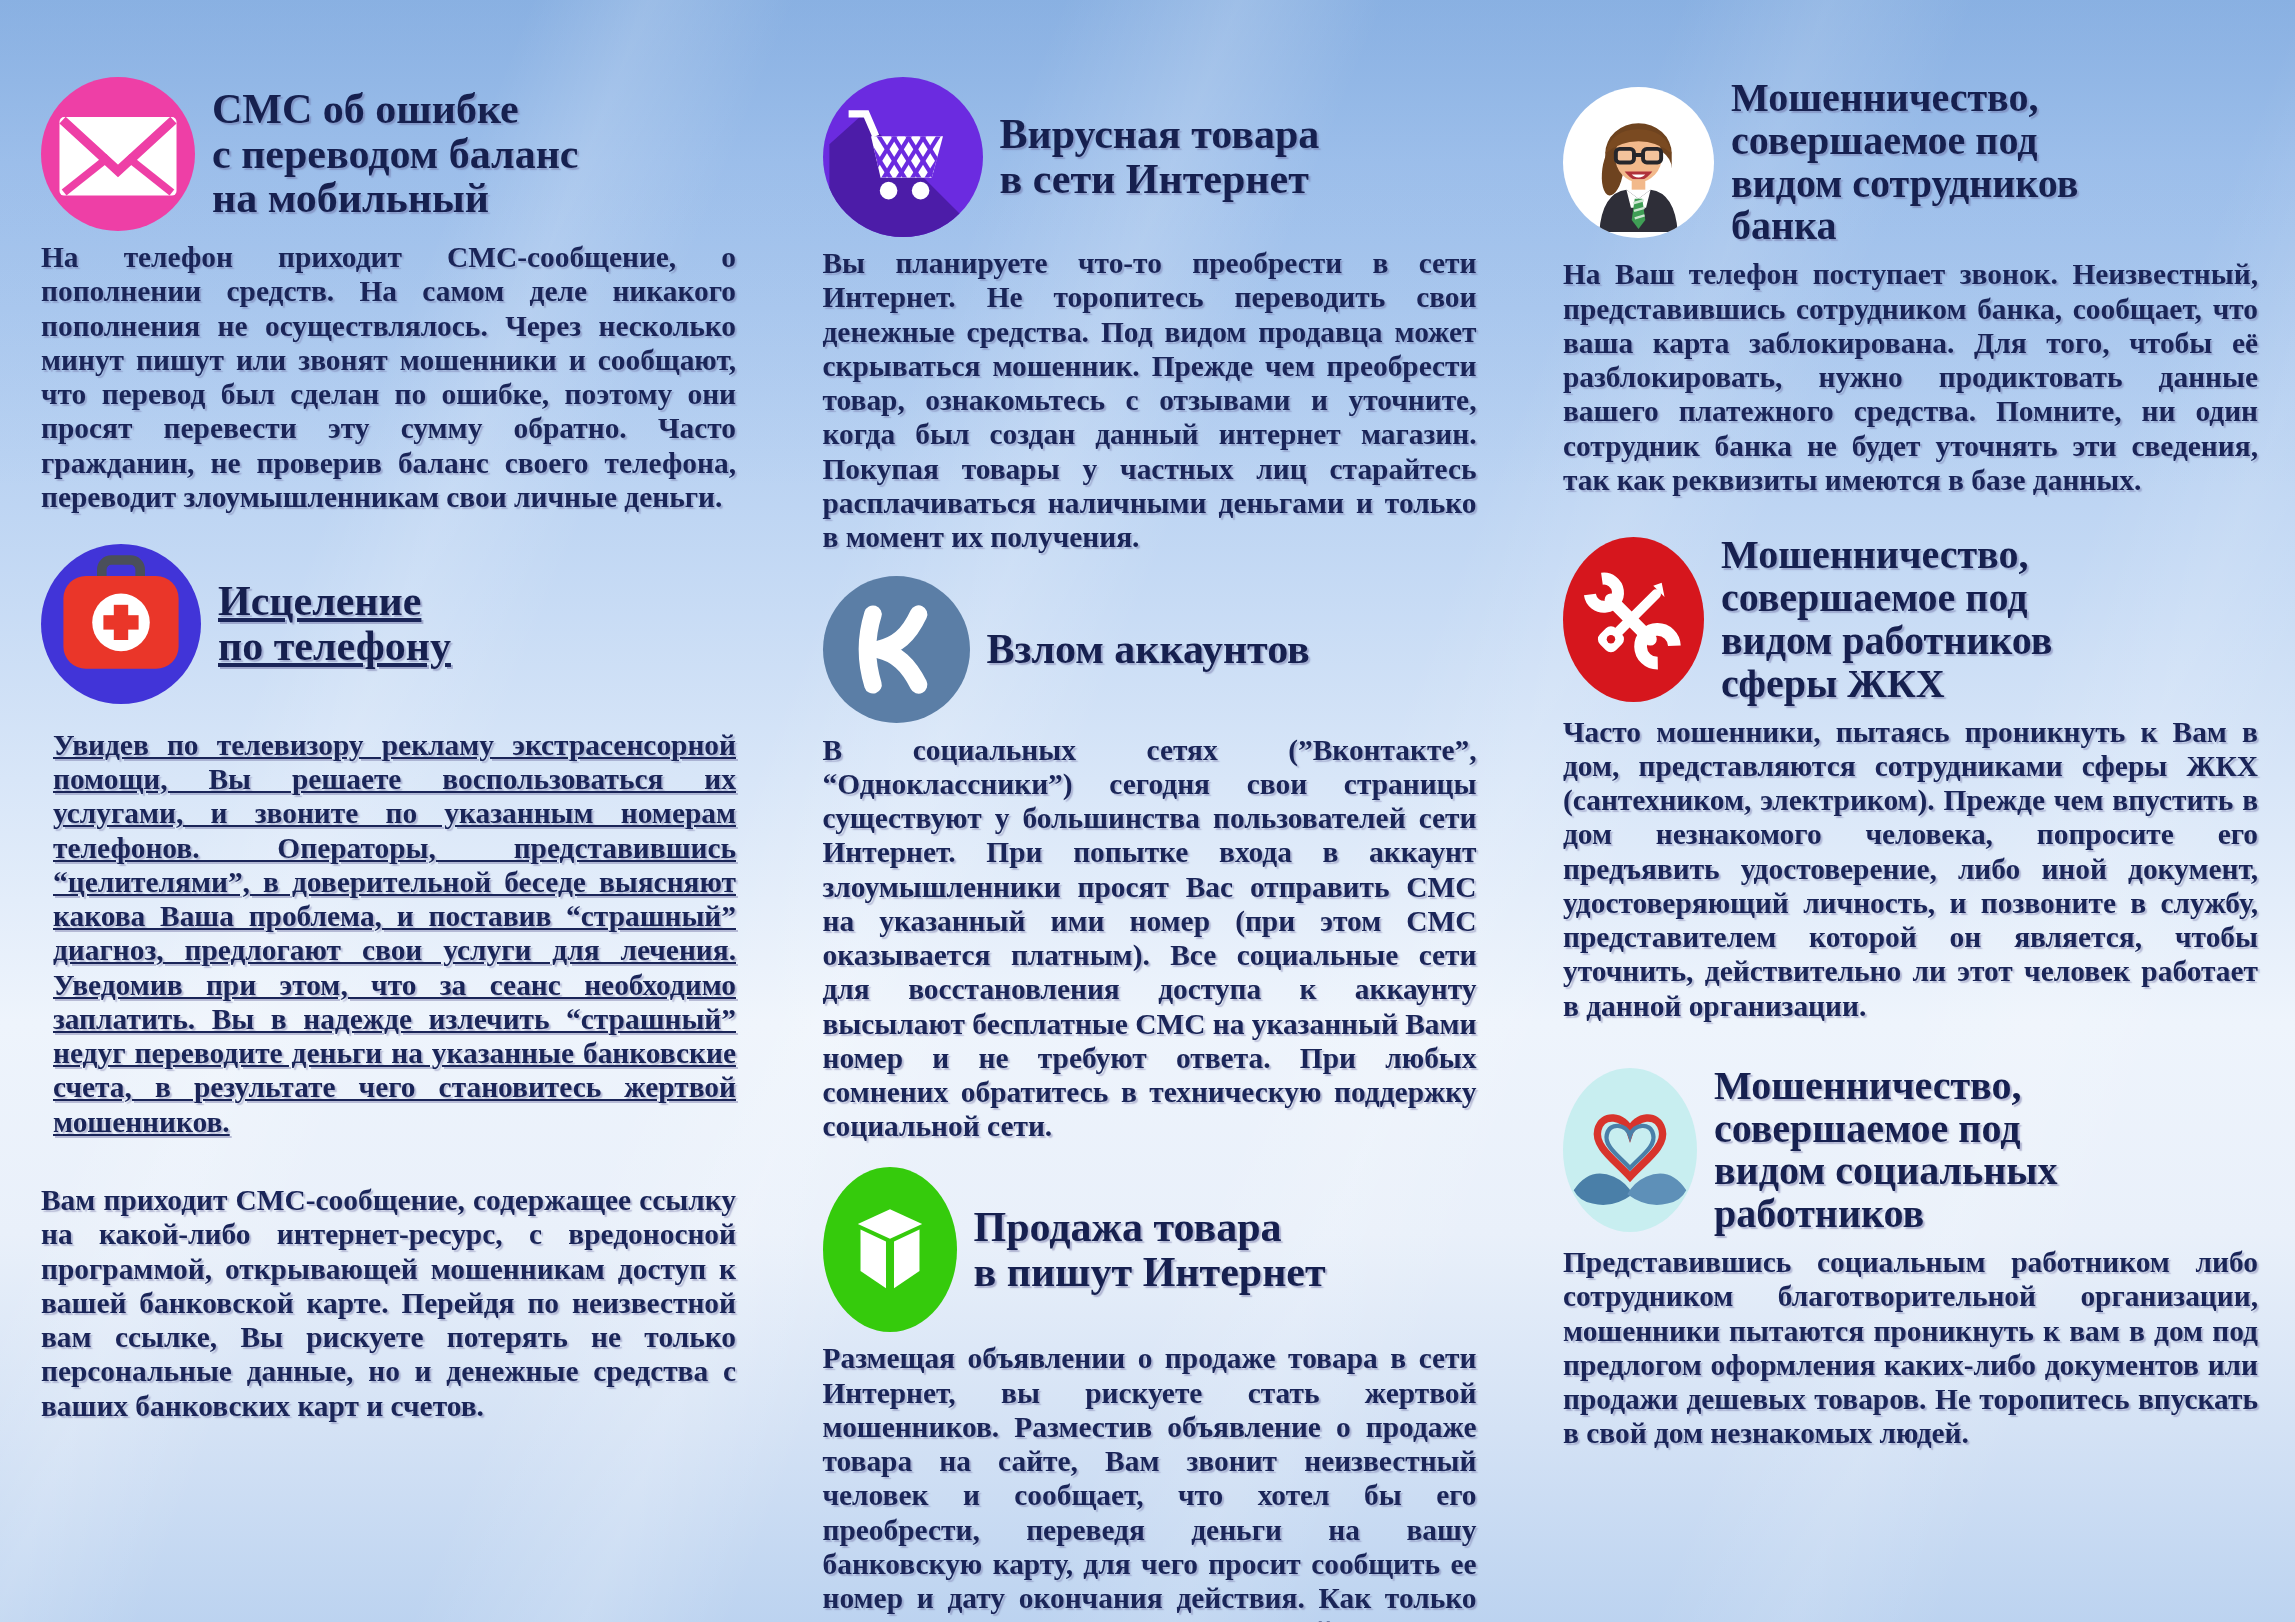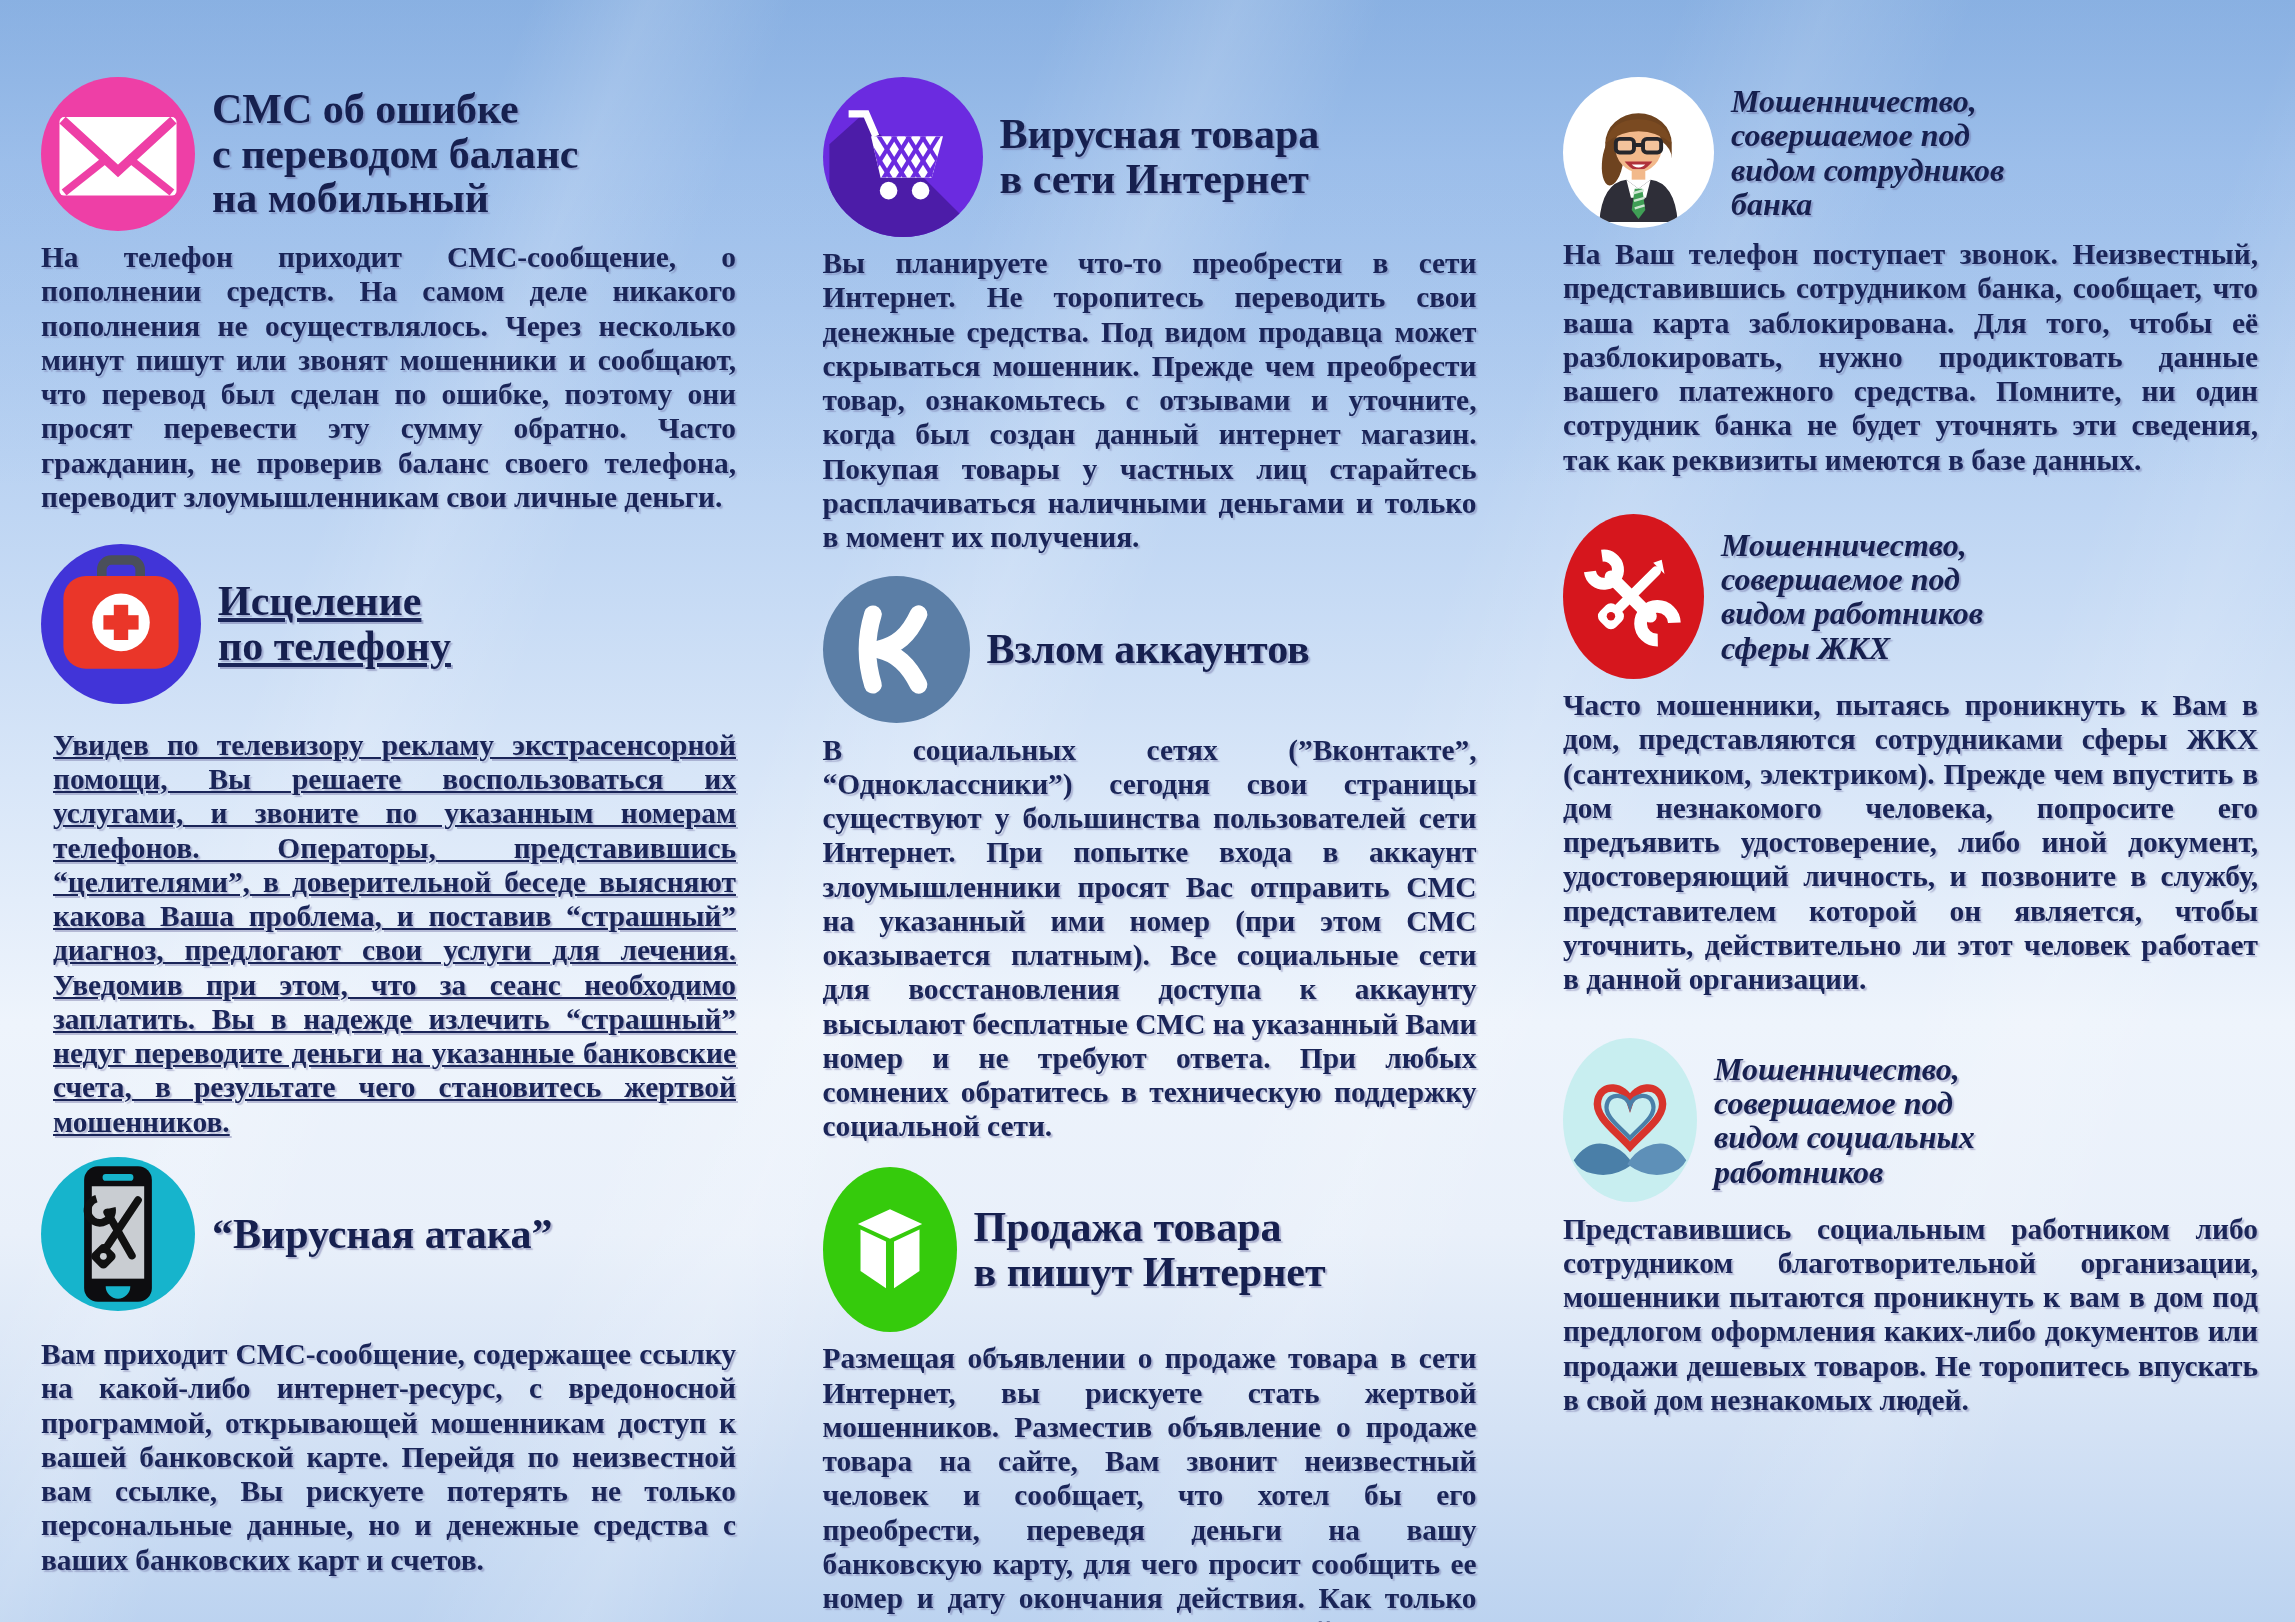--- a/index.html
+++ b/index.html
@@ -27,21 +27,21 @@
   .sz245{width:160px;height:160px;}
   .sz225{width:147px;height:147px;}
   .sz230{width:151px;height:151px;}
   .ellipse-green{width:134px;height:165px;}
   .ellipse-red{width:141px;height:165px;}
   .ellipse-cyan{width:134px;height:164px;}
   .title{
     margin:0;font-size:42px;line-height:1.07;white-space:pre-line;
     color:#16204f;text-shadow:2px 2px 1.3px rgba(105,105,158,.45);
   }
-  .col-3 .title{font-size:32px;font-style:italic;}
+  .col-3 .title{font-size:40px;}
   .body{
     margin:9.2px 0 0 0;font-size:29.4px;line-height:1.165;text-align:justify;
     color:#1a2558;text-shadow:2px 2px 1.3px rgba(105,105,158,.40);
   }
   .col-1 .sec-2{margin-top:30px;text-decoration:underline;}
   .col-1 .sec-2 .body{margin-top:23.6px;margin-left:12px;}
   .col-1 .sec-3{margin-top:18.3px;}
   .col-1 .sec-3 .body{margin-top:26px;}
   .col-2 .sec-2{margin-top:22px;}
   .col-2 .sec-3{margin-top:23.6px;}
@@ -85,36 +85,20 @@
             <rect x="39" y="44.5" width="22" height="9" fill="#ea3629"></rect>
           </svg>
         </div>
         <h2 class="title">Исцеление
 по телефону</h2>
       </div>
       <p class="body">Увидев по телевизору рекламу экстрасенсорной помощи, Вы решаете воспользоваться их услугами, и звоните по указанным номерам телефонов. Операторы, представившись “целителями”, в доверительной беседе выясняют какова Ваша проблема, и поставив “страшный” диагноз, предлогают свои услуги для лечения. Уведомив при этом, что за сеанс необходимо заплатить. Вы в надежде излечить “страшный” недуг переводите деньги на указанные банковские счета, в результате чего становитесь жертвой мошенников.</p>
     </section>
 
     <section class="section sec-3">
-      <div class="section-header">
-        <div class="icon-wrap sz235" style="background: rgb(22, 180, 204);">
-          <svg viewBox="0 0 100 100">
-            <rect x="28" y="6" width="44" height="88" rx="9" fill="#0d0d10"></rect>
-            <rect x="40" y="11" width="20" height="4.5" rx="2" fill="#16b4cc"></rect>
-            <rect x="33" y="19" width="34" height="60" fill="#c9cdd2"></rect>
-            <path d="M42 84 a8 8 0 0 0 16 0 z" fill="#16b4cc"></path>
-            <path d="M36 27 a8 8 0 1 0 10 6" fill="none" stroke="#111" stroke-width="5"></path>
-            <line x1="43" y1="36" x2="59" y2="64" stroke="#111" stroke-width="5" stroke-linecap="round"></line>
-            <line x1="63" y1="28" x2="41" y2="61" stroke="#111" stroke-width="5" stroke-linecap="round"></line>
-            <rect x="34" y="58" width="13" height="13" rx="3" fill="#111" transform="rotate(45 40.5 64.5)"></rect>
-            <circle cx="40.5" cy="64.5" r="2.2" fill="#c9cdd2"></circle>
-          </svg>
-        </div>
-        <h2 class="title">“Вирусная атака”</h2>
-      </div>
       <p class="body">Вам приходит СМС-сообщение, содержащее ссылку на какой-либо интернет-ресурс, с вредоносной программой, открывающей мошенникам доступ к вашей банковской карте. Перейдя по неизвестной вам ссылке, Вы рискуете потерять не только персональные данные, но и денежные средства с ваших банковских карт и счетов.</p>
     </section>
 
   </div>
 
   <div class="col col-2">
 
     <section class="section sec-1">
       <div class="section-header">
         <div class="icon-wrap sz245" style="background: rgb(107, 43, 224);">

